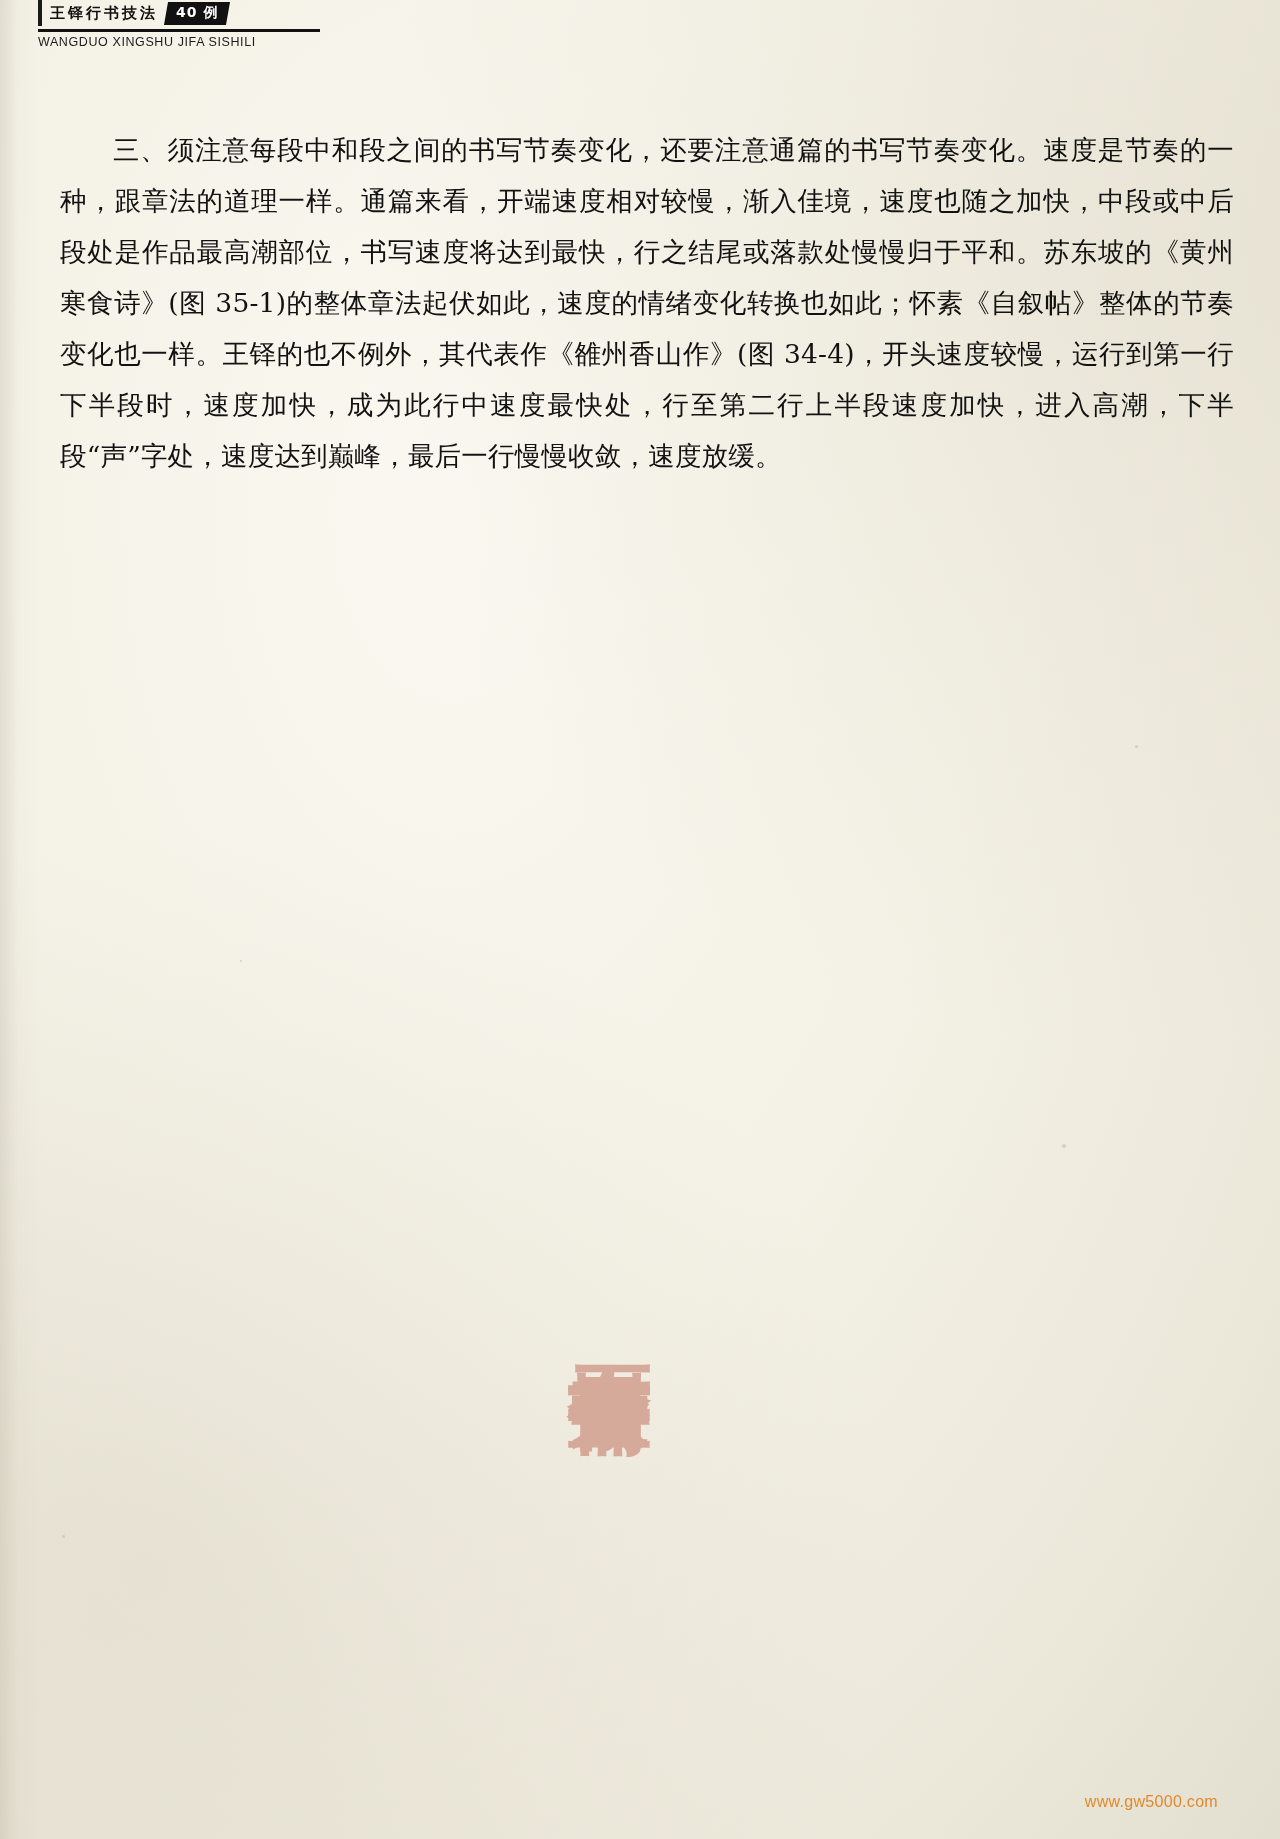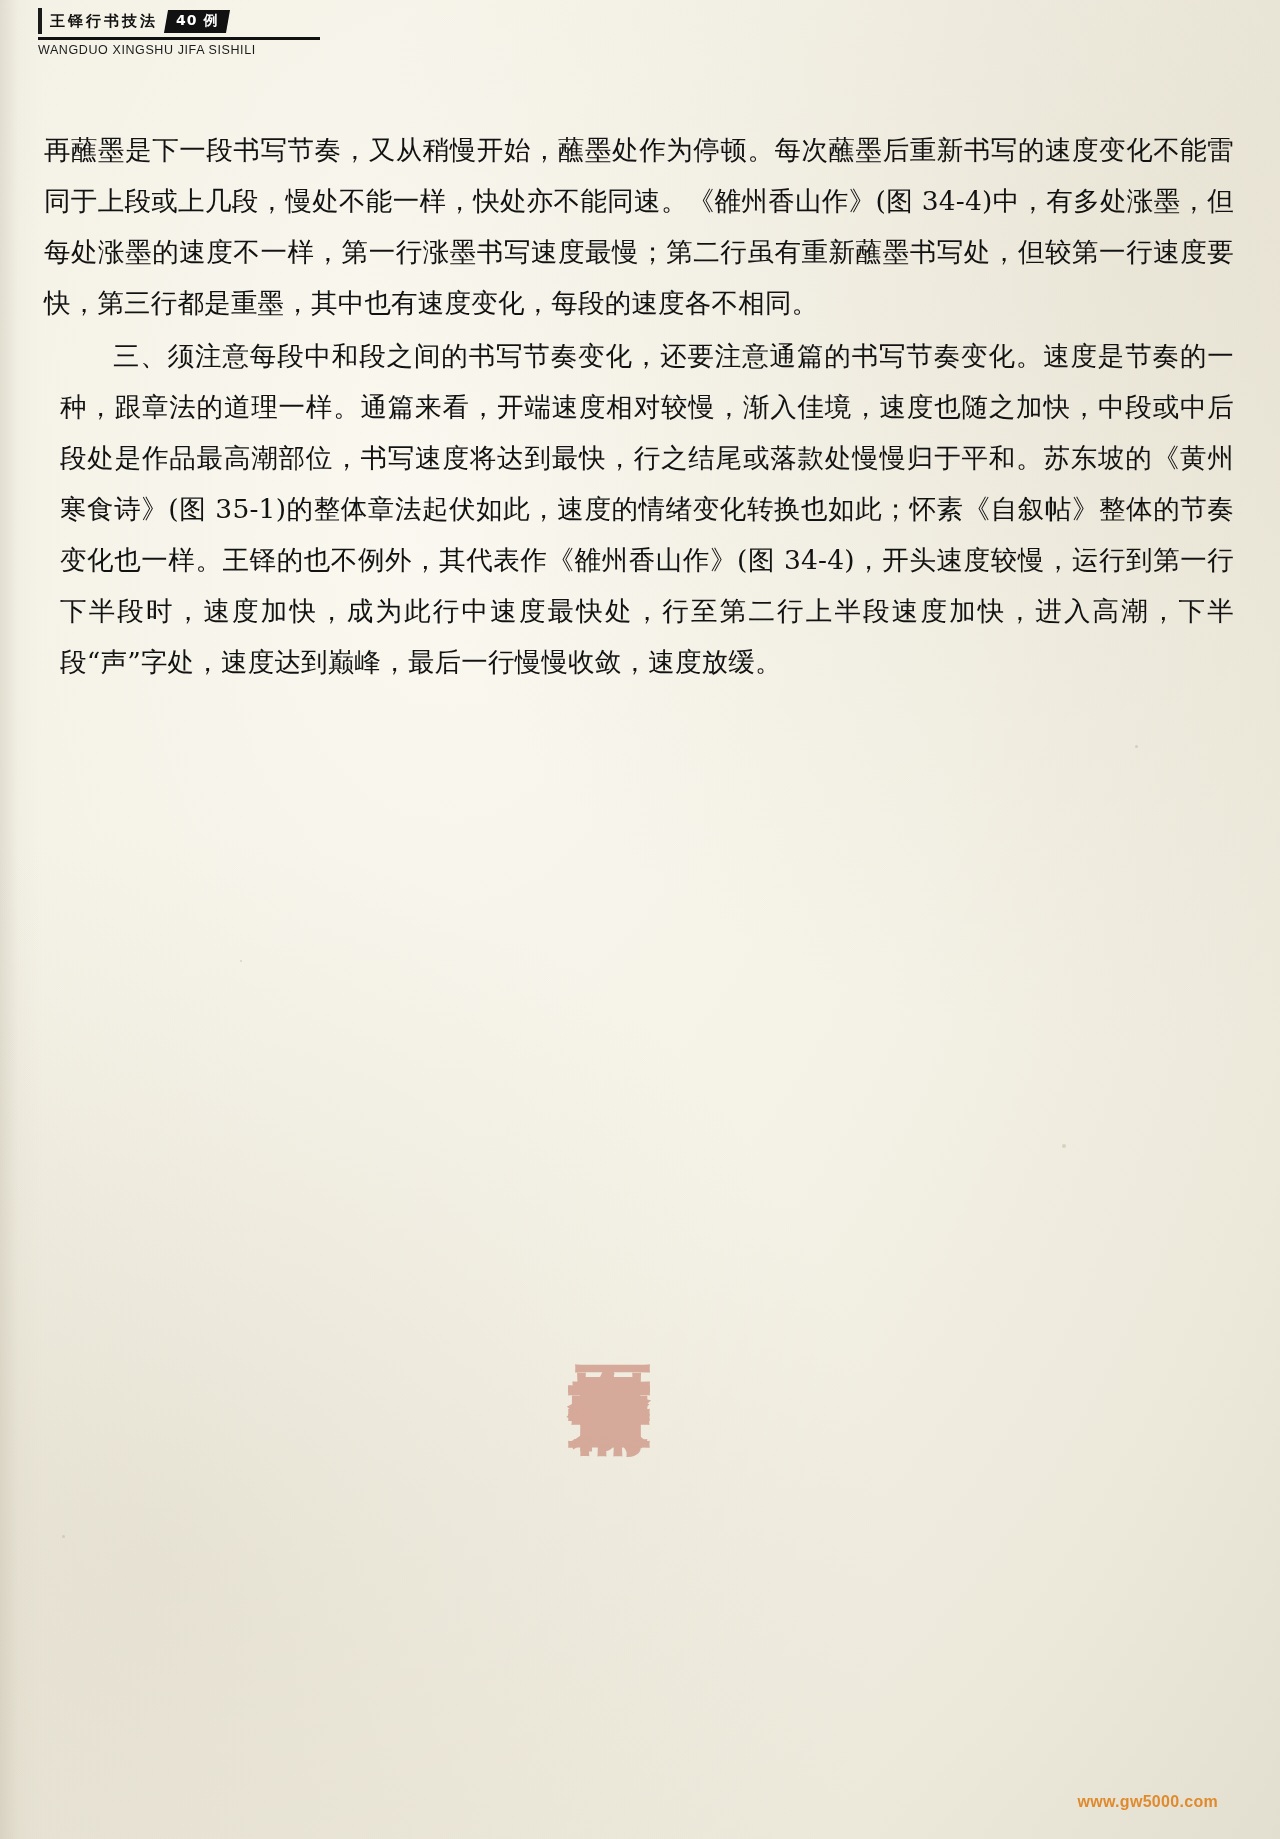--- a/index.html
+++ b/index.html
@@ -28,21 +28,21 @@
     background:
       radial-gradient(circle at 12% 85%, rgba(200,192,170,0.25) 0%, rgba(200,192,170,0) 38%),
       radial-gradient(circle at 88% 15%, rgba(205,198,176,0.20) 0%, rgba(205,198,176,0) 40%),
       linear-gradient(90deg, rgba(175,168,148,0.28) 0px, rgba(175,168,148,0.05) 18px, rgba(175,168,148,0) 42px);
     pointer-events: none;
   }
 
   
   .header {
     position: absolute;
-    top: 8px;
+    top: 0;
     left: 38px;
     width: 300px;
     height: 58px;
   }
   .header-bar {
     position: relative;
     display: flex;
     align-items: center;
     height: 26px;
   }
@@ -127,21 +127,21 @@
     user-select: none;
   }
 
   
   .watermark {
     position: absolute;
     right: 62px;
     bottom: 28px;
     font-family: "Liberation Sans", sans-serif;
     font-size: 16px;
-    font-weight: bold;
+    font-weight: normal;
     color: #e08a2e;
     letter-spacing: 0.3px;
   }
   
   .speck {
     position: absolute;
     background: #bdb6a0;
     border-radius: 50%;
     opacity: .5;
   }
@@ -160,19 +160,18 @@
   <div class="header-bar">
     <div class="header-tick"></div>
     <div class="header-title">王铎行书技法</div>
     <div class="header-badge"><span>40 例</span></div>
   </div>
   <div class="header-rule"></div>
   <div class="header-sub">WANGDUO XINGSHU JIFA SISHILI</div>
 </div>
 
 <div class="content">
-  <p class="para">再蘸墨是下一段书写节奏，又从稍慢开始，蘸墨处作为停顿。每次蘸墨后重新书写的速度变化不能雷同于上段或上几段，慢处不能一样，快处亦不能同速。《雒州香山作》(图 34-4)中，有多处涨墨，但每处涨墨的速度不一样，第一行涨墨书写速度最慢；第二行虽有重新蘸墨书写处，但较第一行速度要快，第三行都是重墨，其中也有速度变化，每段的速度各不相同。</p>
   <p class="para indent">三、须注意每段中和段之间的书写节奏变化，还要注意通篇的书写节奏变化。速度是节奏的一种，跟章法的道理一样。通篇来看，开端速度相对较慢，渐入佳境，速度也随之加快，中段或中后段处是作品最高潮部位，书写速度将达到最快，行之结尾或落款处慢慢归于平和。苏东坡的《黄州寒食诗》(图 35-1)的整体章法起伏如此，速度的情绪变化转换也如此；怀素《自叙帖》整体的节奏变化也一样。王铎的也不例外，其代表作《雒州香山作》(图 34-4)，开头速度较慢，运行到第一行下半段时，速度加快，成为此行中速度最快处，行至第二行上半段速度加快，进入高潮，下半段“声”字处，速度达到巅峰，最后一行慢慢收敛，速度放缓。</p>
 </div>
 
 <div class="seal">崇古斋書畫金石</div>
 
 <div class="watermark">www.gw5000.com</div>
 
 </body></html>

